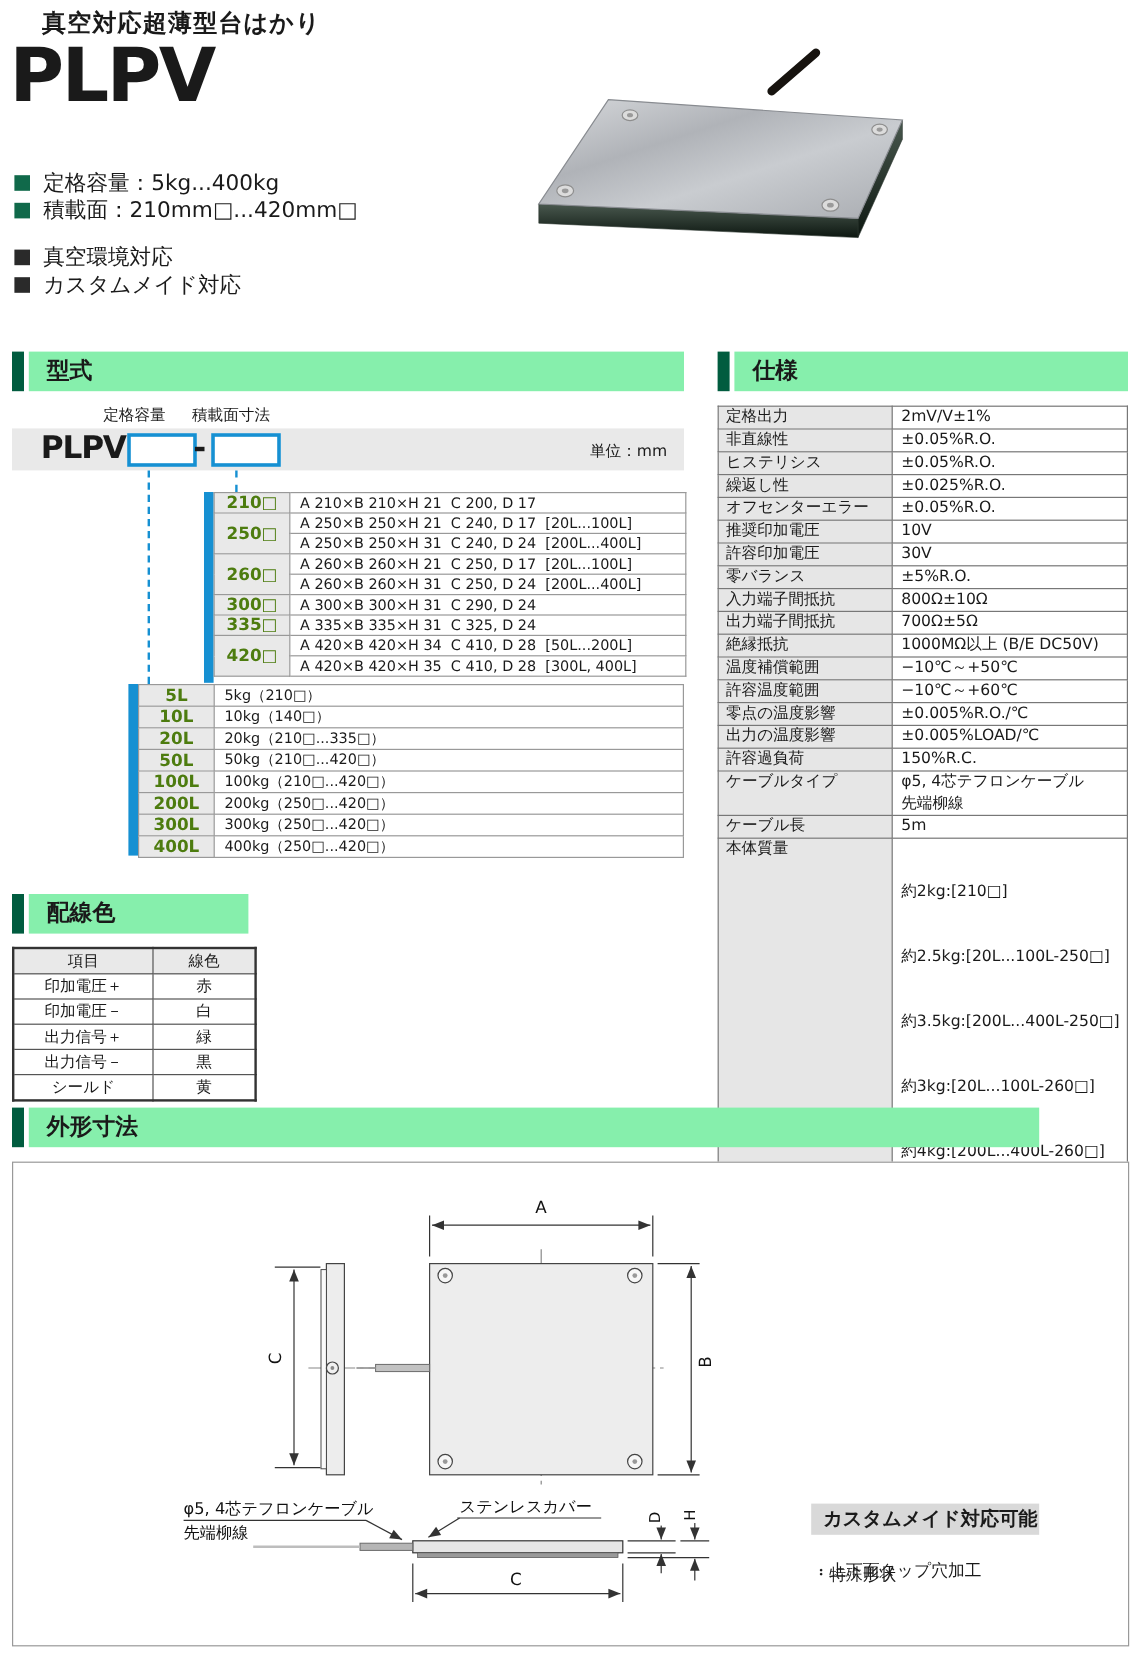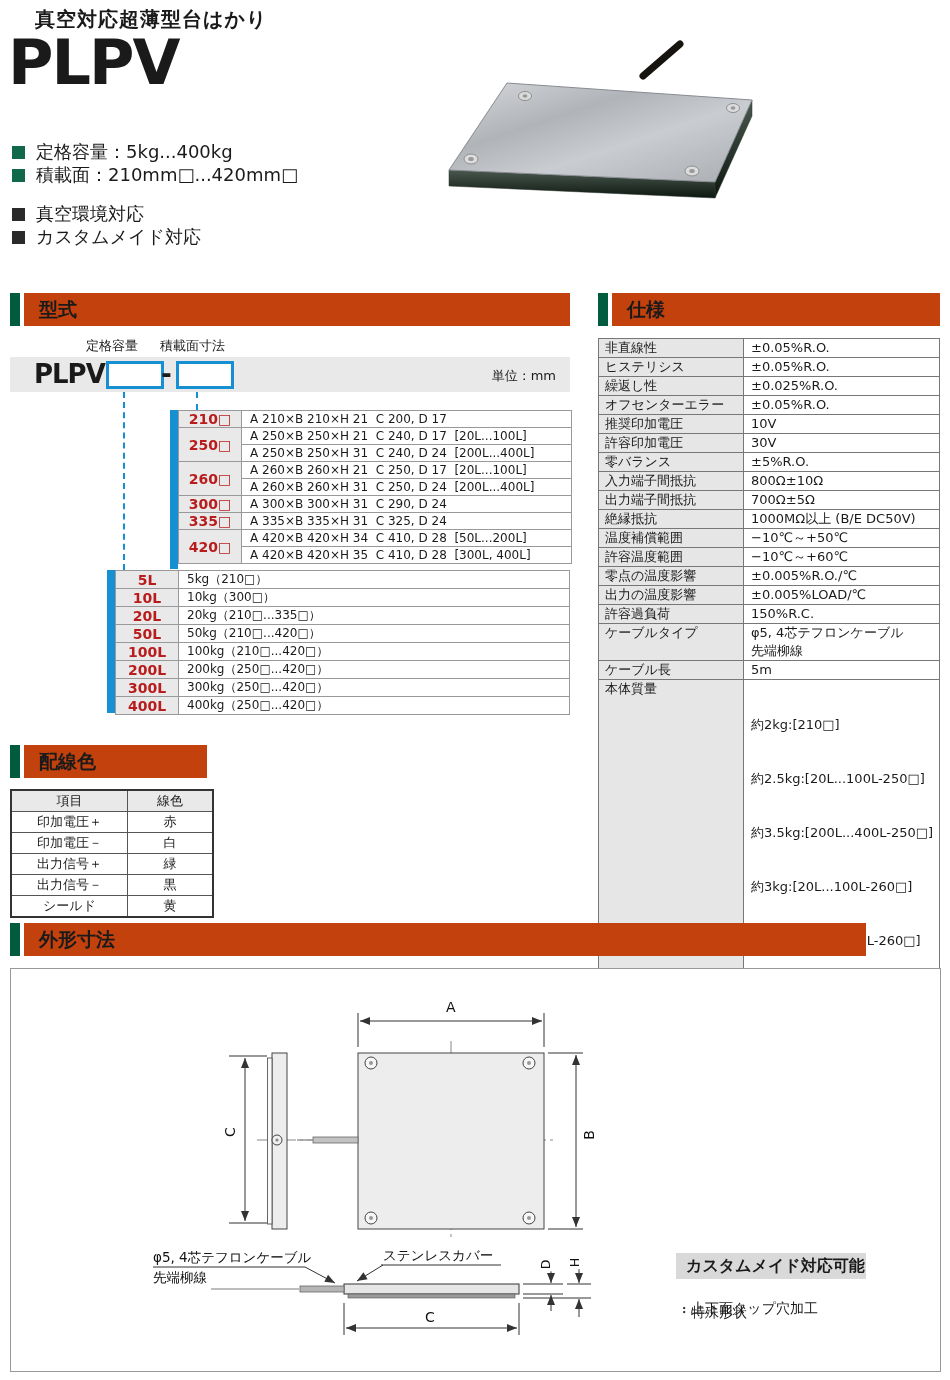--- a/index.html
+++ b/index.html
@@ -11,36 +11,36 @@
   .subtitle{left:12px;top:6px;font-size:20px;font-weight:600;letter-spacing:1px;margin-left:23px;}
   .prodname{left:8px;top:26px;font-size:62px;font-weight:800;letter-spacing:-2px;}
   .featline{display:flex;align-items:center;height:22px;margin-bottom:1px;font-size:18px;font-weight:500;}
   .sq{display:inline-block;width:13px;height:13px;margin-right:11px;flex:0 0 13px;}
   .sq.g{background:#10694a;}
   .sq.k{background:#2a2a2a;}
 
   
   .sec{height:33px;}
   .sec .bar{position:absolute;left:0;top:0;width:10px;height:33px;background:#015c3f;}
-  .sec .band{position:absolute;left:14px;top:0;height:33px;background:#c2410c;
+  .sec .band{position:absolute;left:14px;top:0;height:33px;background:#86efac;
              font-size:19px;font-weight:700;line-height:33px;padding-left:15px;box-sizing:border-box;}
 
   
   .codeband{left:10px;top:357px;width:560px;height:35px;background:#e9e9e9;}
   .codeband .plpv{position:absolute;left:24px;top:2px;font-size:26px;font-weight:800;letter-spacing:-1px;}
   .bluebox{position:absolute;top:4px;width:52px;height:22px;background:#fff;border:3px solid #1690d2;}
   .codeband .dash{position:absolute;left:151px;top:2px;font-size:26px;font-weight:800;}
   .codeband .unit{position:absolute;right:14px;top:10px;font-size:13px;}
   .smalllbl{font-size:13px;}
   .dashline{border-left:2px dashed #1690d2;}
 
   
   table{border-collapse:collapse;table-layout:fixed;}
   .sizes td,.caps td{border:1px solid #999;height:16px;font-size:12px;white-space:pre;overflow:hidden;}
-  .sizes td.lb,.caps td.lb{width:62px;background:#e9e9e9;color:#b91c1c;font-weight:700;
+  .sizes td.lb,.caps td.lb{width:62px;background:#e9e9e9;color:#4d7c0f;font-weight:700;
         text-align:center;font-size:14px;padding:0;}
   .sizes td.ct,.caps td.ct{padding:0 0 0 8px;background:#fff;}
   .bluebar{background:#1690d2;width:8px;}
 
   .spec{width:342px;border:1px solid #555;}
   .spec td{border:1px solid #777;font-size:13px;line-height:18px;vertical-align:top;white-space:pre;overflow:hidden;}
   .spec td.sl{width:138px;background:#e6e6e6;padding:0 0 0 6px;}
   .spec td.sv{padding:0 0 0 7px;background:#fff;}
 
   .wires{width:197px;border:2px solid #333;}
@@ -176,21 +176,21 @@
 
   <div class="abs bluebar" style="left:107px;top:570px;height:143px;"></div>
   <table class="caps abs" style="left:115px;top:570px;width:455px;">
     <tbody>
         <tr>
           <td class="lb">5L</td>
           <td class="ct">5kg（210□）</td>
         </tr>
     <tr>
           <td class="lb">10L</td>
-          <td class="ct">10kg（300□）</td>
+          <td class="ct">10kg（140□）</td>
         </tr>
     <tr>
           <td class="lb">20L</td>
           <td class="ct">20kg（210□...335□）</td>
         </tr>
     <tr>
           <td class="lb">50L</td>
           <td class="ct">50kg（210□...420□）</td>
         </tr>
     <tr>
@@ -212,20 +212,24 @@
   </tbody>
     </table>
 
   <div class="abs sec" style="left:598px;top:293px;width:342px;">
     <span class="bar"></span>
     <span class="band" style="width:328px;">仕様</span>
   </div>
 
   <table class="spec abs" style="left:598px;top:338px;">
     <tbody>
+        <tr>
+          <td class="sl">定格出力</td>
+          <td class="sv">2mV/V±1%</td>
+        </tr>
     <tr>
           <td class="sl">非直線性</td>
           <td class="sv">±0.05%R.O.</td>
         </tr>
     <tr>
           <td class="sl">ヒステリシス</td>
           <td class="sv">±0.05%R.O.</td>
         </tr>
     <tr>
           <td class="sl">繰返し性</td>

